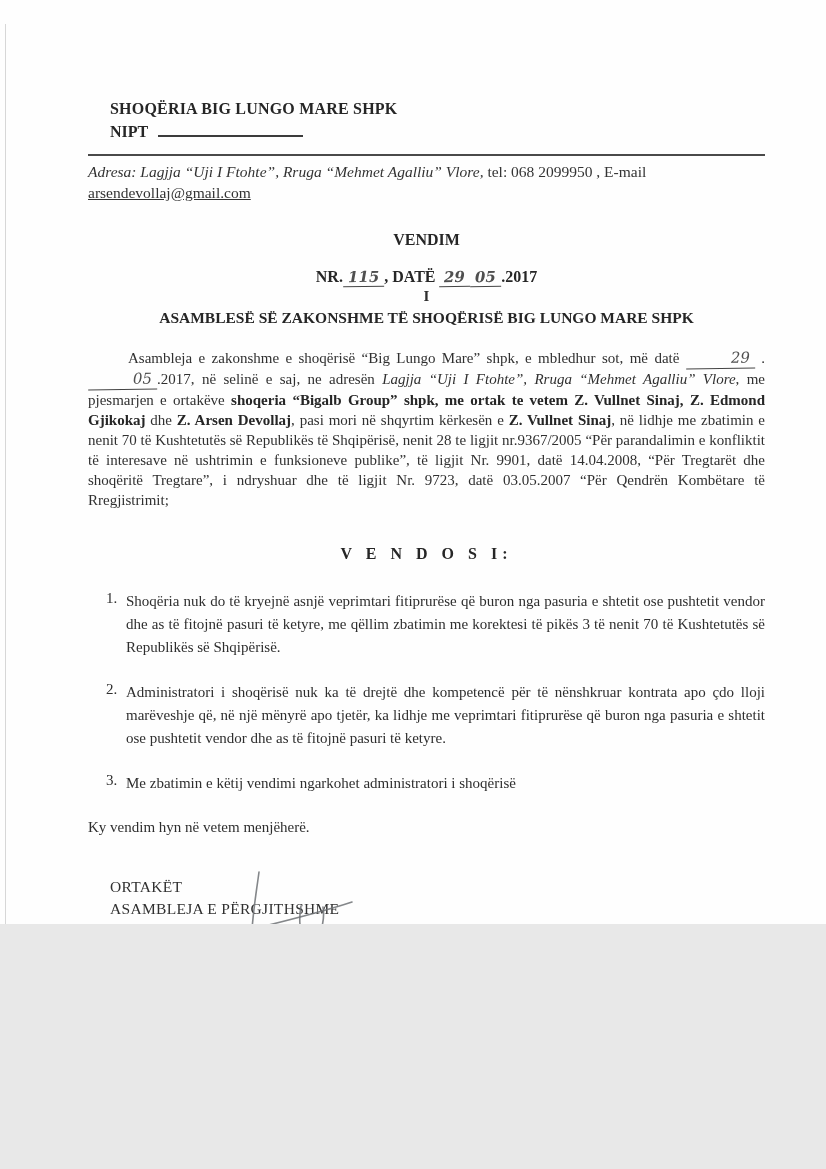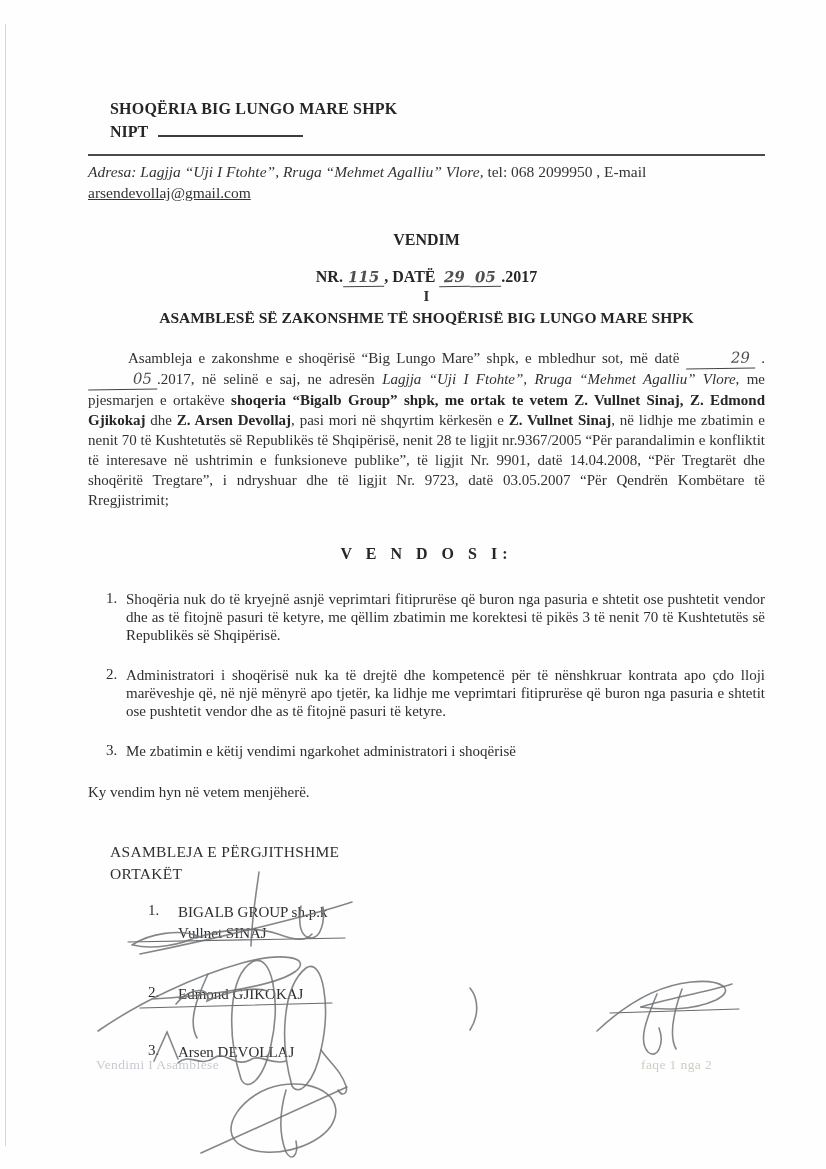--- a/index.html
+++ b/index.html
@@ -1,17 +1,17 @@
 <!DOCTYPE html>
 <html><head>
 <meta charset="utf-8">
 <style>
   html,body { margin:0; padding:0; background:#e8e8e8; }
   .page {
-    position:relative; width:826px; height:1169px; margin:0 auto;
+    position:relative; width:826px; height:924px; margin:0 auto;
     background:#fefefe; overflow:hidden;
     font-family:"Liberation Serif", serif;
     color:#2e2e2e; font-size:15px;
   }
   .scan-edge { position:absolute; left:5px; top:24px; height:1122px; width:1px; background:#d7d7d7; }
   .doc { position:absolute; left:88px; top:100px; width:677px; }
 
   
   .company { font-weight:bold; font-size:16px; letter-spacing:.2px; margin-left:22px; color:#262626; }
   .nipt-row { font-weight:bold; font-size:16px; margin-left:22px; margin-top:3px; color:#262626; }
@@ -34,21 +34,21 @@
 
   
   .intro { margin-top:21px; text-align:justify; line-height:20px; text-indent:40px; color:#303030; }
   .b { font-weight:bold; color:#262626; }
 
   
   .vendosi { font-weight:bold; font-size:16px; letter-spacing:5px; margin-top:35px; color:#262626; }
   .dlist { margin-top:27px; }
   .ditem { display:flex; margin-left:18px; margin-bottom:22px; }
   .dnum { width:20px; flex:none; }
-  .dtext { flex:1; text-align:justify; line-height:18px; }
+  .dtext { flex:1; text-align:justify; line-height:23px; }
   .effective { margin-top:17px; line-height:21px; }
 
   
   .assembly { margin-left:22px; margin-top:38px; font-size:15.5px; line-height:22px; letter-spacing:.3px; color:#303030; }
   .plist { margin-left:60px; margin-top:17px; }
   .pitem { display:flex; }
   .pnum { width:30px; flex:none; }
   .pbody { line-height:21px; }
   .pitem1 { margin-bottom:40px; }
   .pitem2 { margin-bottom:37px; }
@@ -106,22 +106,22 @@
       </div>
       <div class="ditem">
         <span class="dnum">3.</span>
         <span class="dtext">Me zbatimin e këtij vendimi ngarkohet administratori i shoqërisë</span>
       </div>
     </div>
 
     <div class="effective">Ky vendim hyn në vetem menjëherë.</div>
 
     <div class="assembly">
+      <div>ORTAKËT</div>
       <div>ASAMBLEJA E PËRGJITHSHME</div>
-      <div>ORTAKËT</div>
     </div>
 
     <div class="plist">
       <div class="pitem pitem1">
         <span class="pnum">1.</span>
         <span class="pbody">
           <span>BIGALB GROUP sh.p.k</span><br>
           <span>Vullnet SINAJ</span>
         </span>
       </div>

